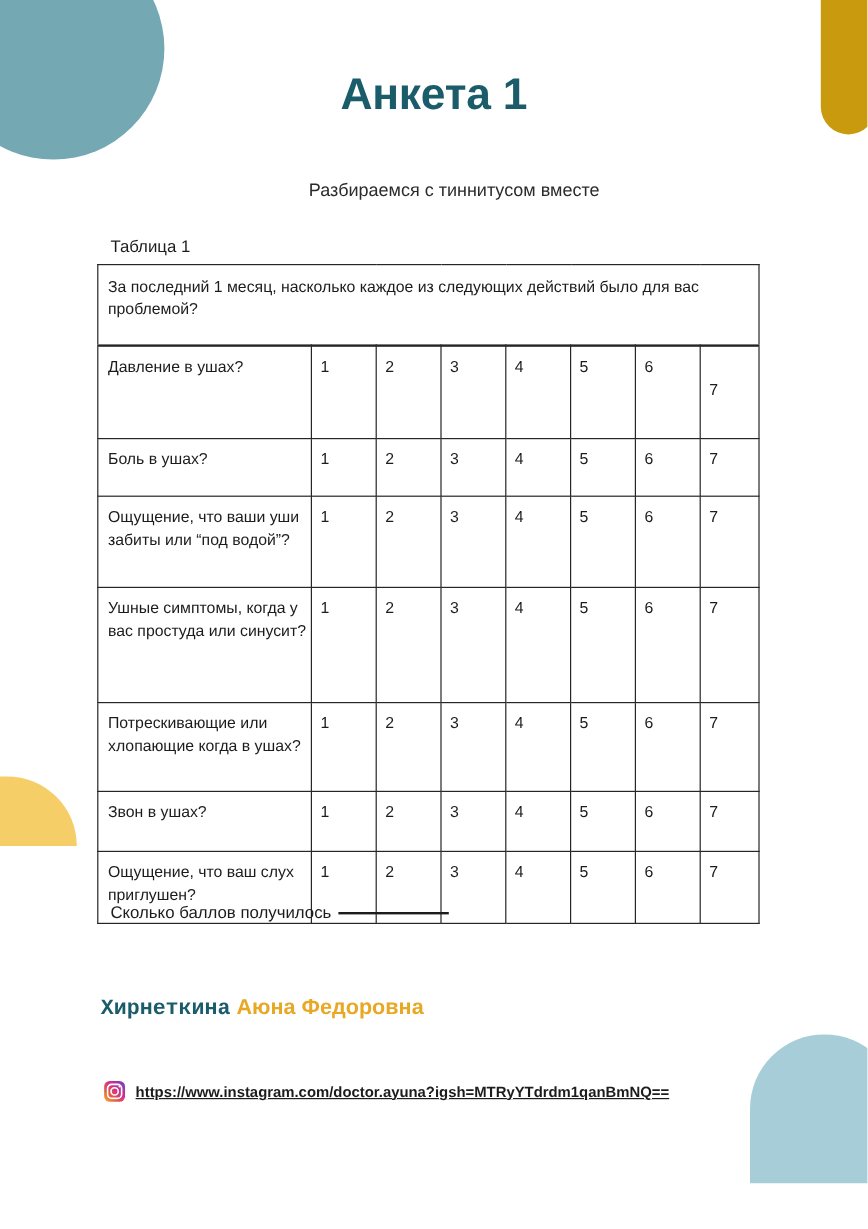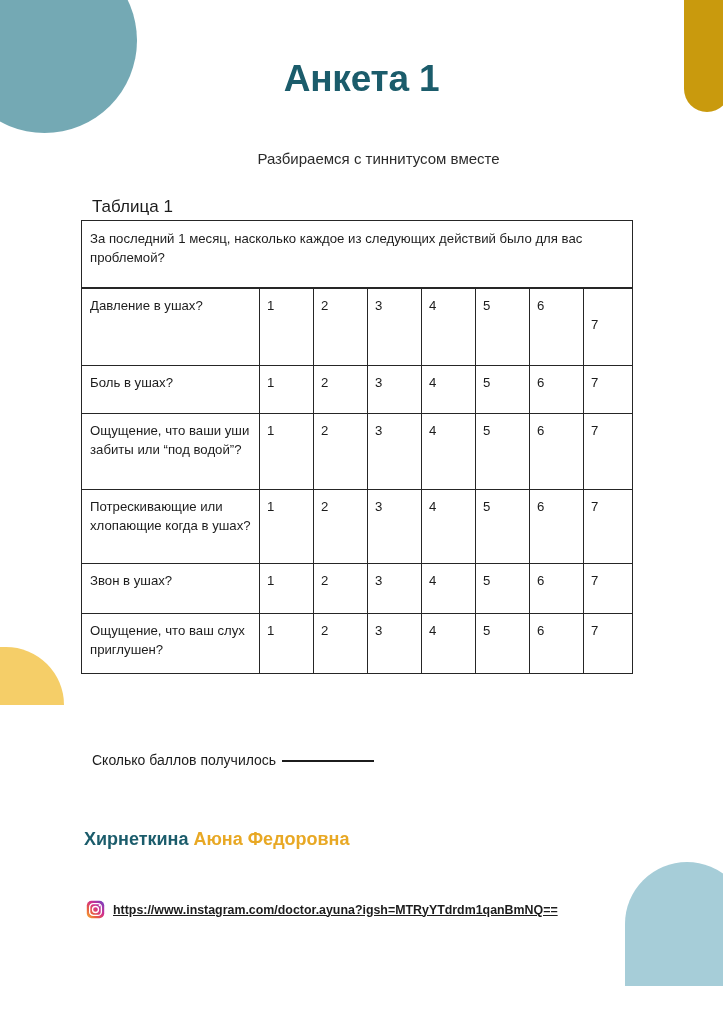--- a/index.html
+++ b/index.html
@@ -78,21 +78,21 @@
     color: #2b2b2b;
     padding-left: 34px;
     box-sizing: border-box;
   }
 
   
   .table-caption {
     position: absolute;
     left: 92px;
     top: 197px;
-    font-size: 17px;
+    font-size: 14px;
     color: #1c1c1c;
   }
   .qtable {
     position: absolute;
     left: 81px;
     top: 220px;
     width: 551px;
     border-collapse: collapse;
     table-layout: fixed;
   }
@@ -145,21 +145,21 @@
 
   
   .signature {
     position: absolute;
     left: 84px;
     top: 829px;
     font-size: 18px;
     font-weight: bold;
     white-space: nowrap;
   }
-  .sig-last  { color: #1b5c6b; }
+  .sig-last  { color: #1b5c6b; font-family: Liberation Mono, monospace; }
   .sig-first { color: #e8a824; }
 
   .link-row {
     position: absolute;
     display: flex;
     align-items: center;
     gap: 8px;
   }
   .link-row.tg { left: 86px; top: 873px; }
   .link-row.ig { left: 86px; top: 900px; }
@@ -218,20 +218,30 @@
           <td class="num">1</td>
           <td class="num">2</td>
           <td class="num">3</td>
           <td class="num">4</td>
           <td class="num">5</td>
           <td class="num">6</td>
           <td class="num">7</td>
         </tr>
         <tr class="r3">
           <td>Ощущение, что ваши уши забиты или “под водой”?</td>
+          <td class="num">1</td>
+          <td class="num">2</td>
+          <td class="num">3</td>
+          <td class="num">4</td>
+          <td class="num">5</td>
+          <td class="num">6</td>
+          <td class="num">7</td>
+        </tr>
+        <tr class="r4">
+          <td>Ушные симптомы, когда у вас простуда или синусит?</td>
           <td class="num">1</td>
           <td class="num">2</td>
           <td class="num">3</td>
           <td class="num">4</td>
           <td class="num">5</td>
           <td class="num">6</td>
           <td class="num">7</td>
         </tr>
         <tr class="r5">
           <td>Потрескивающие или хлопающие когда в ушах?</td>

